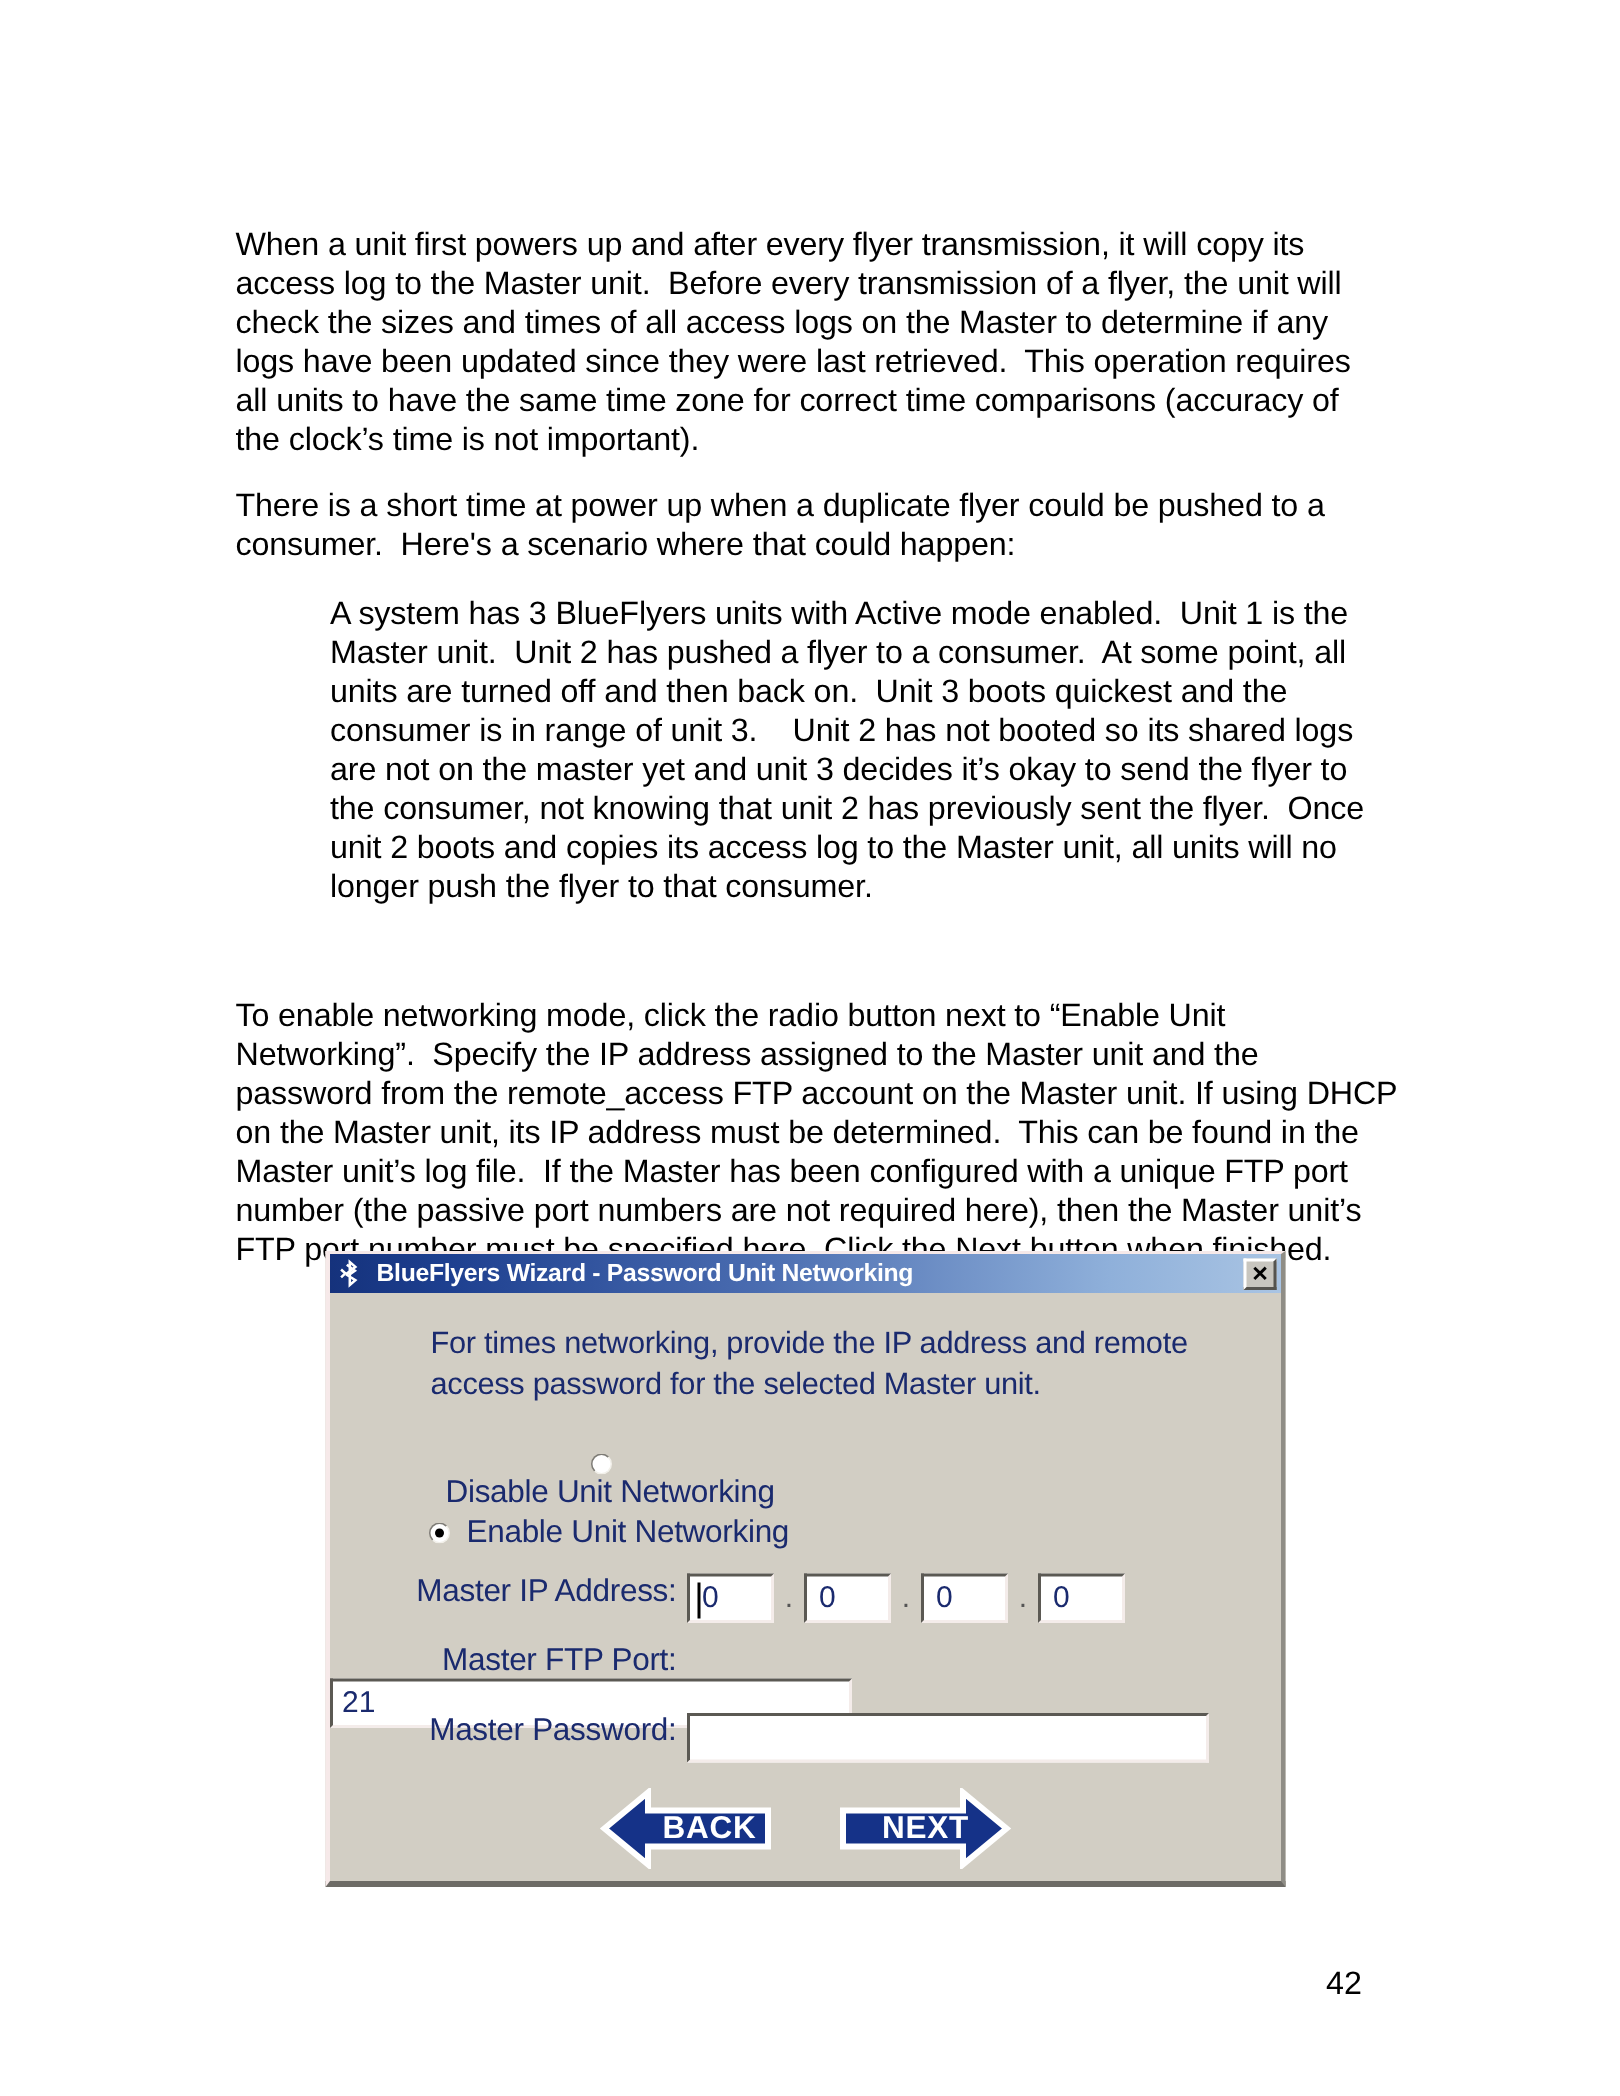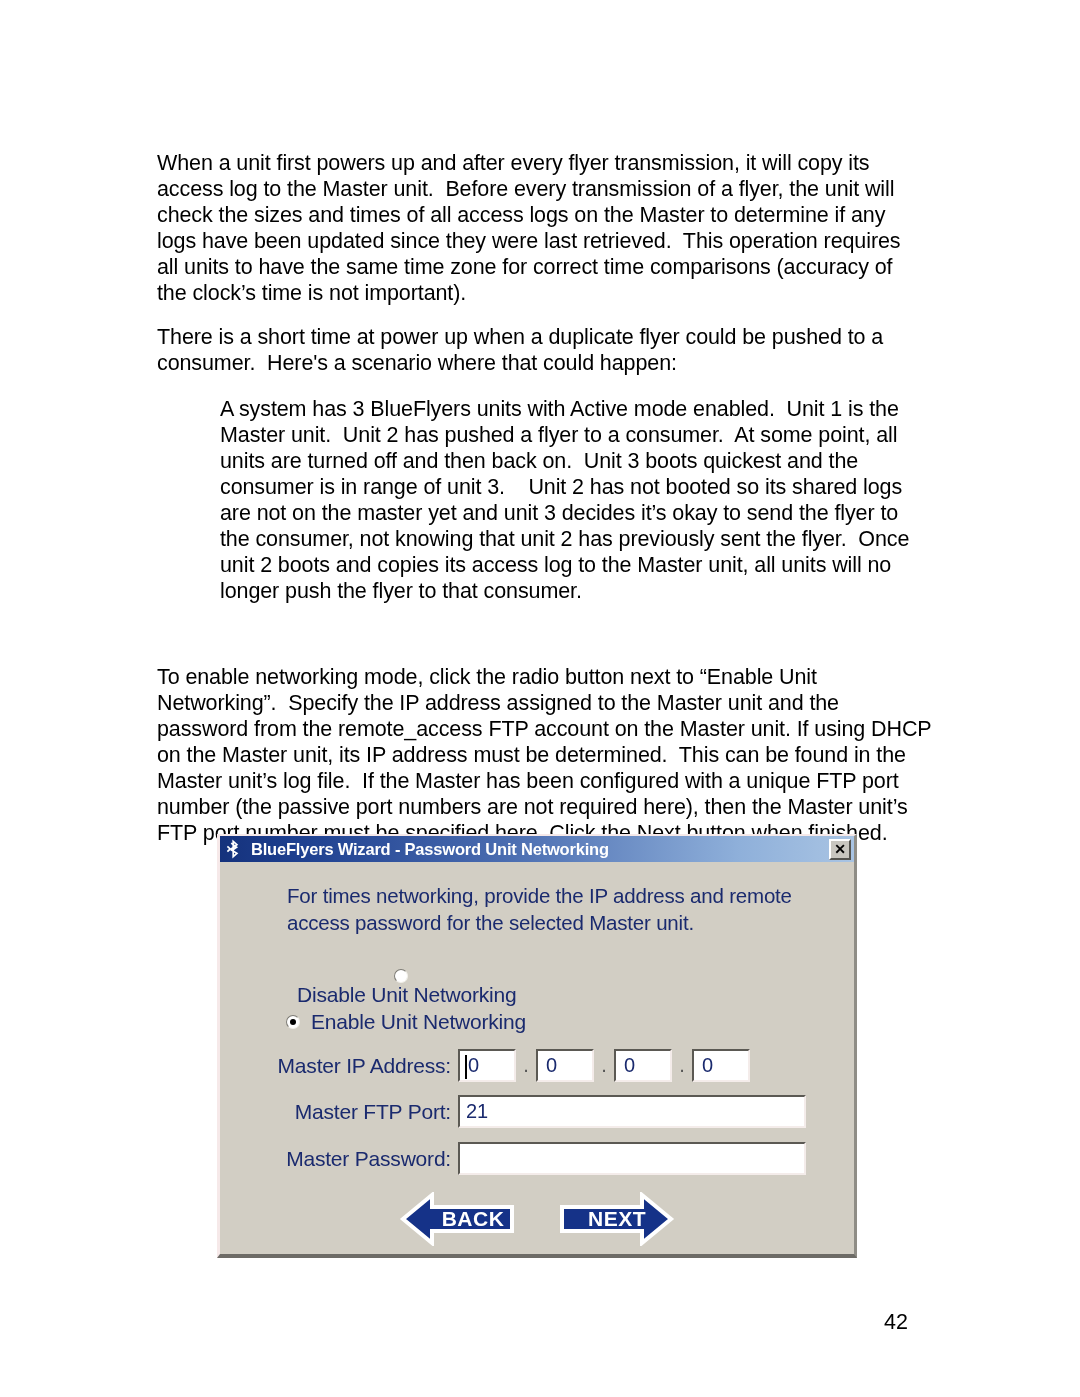--- a/index.html
+++ b/index.html
@@ -160,24 +160,23 @@
     color: #1a2a6e;
     padding-left: 11px;
     letter-spacing: -0.2px;
     white-space: nowrap;
   }
 
   .field-row {
     position: absolute;
     left: 0;
     display: flex;
-    align-items: center;
   }
   .field-row.ip   { top: 187px; }
-  .field-row.port { top: 233px; }
+  .field-row.port { top: 233px; flex-direction: column; }
   .field-row.pw   { top: 280px; }
 
   .field-label {
     width: 238px;
     text-align: right;
     font-size: 21px;
     color: #1a2a6e;
     letter-spacing: -0.2px;
     padding-right: 7px;
     box-sizing: border-box;

